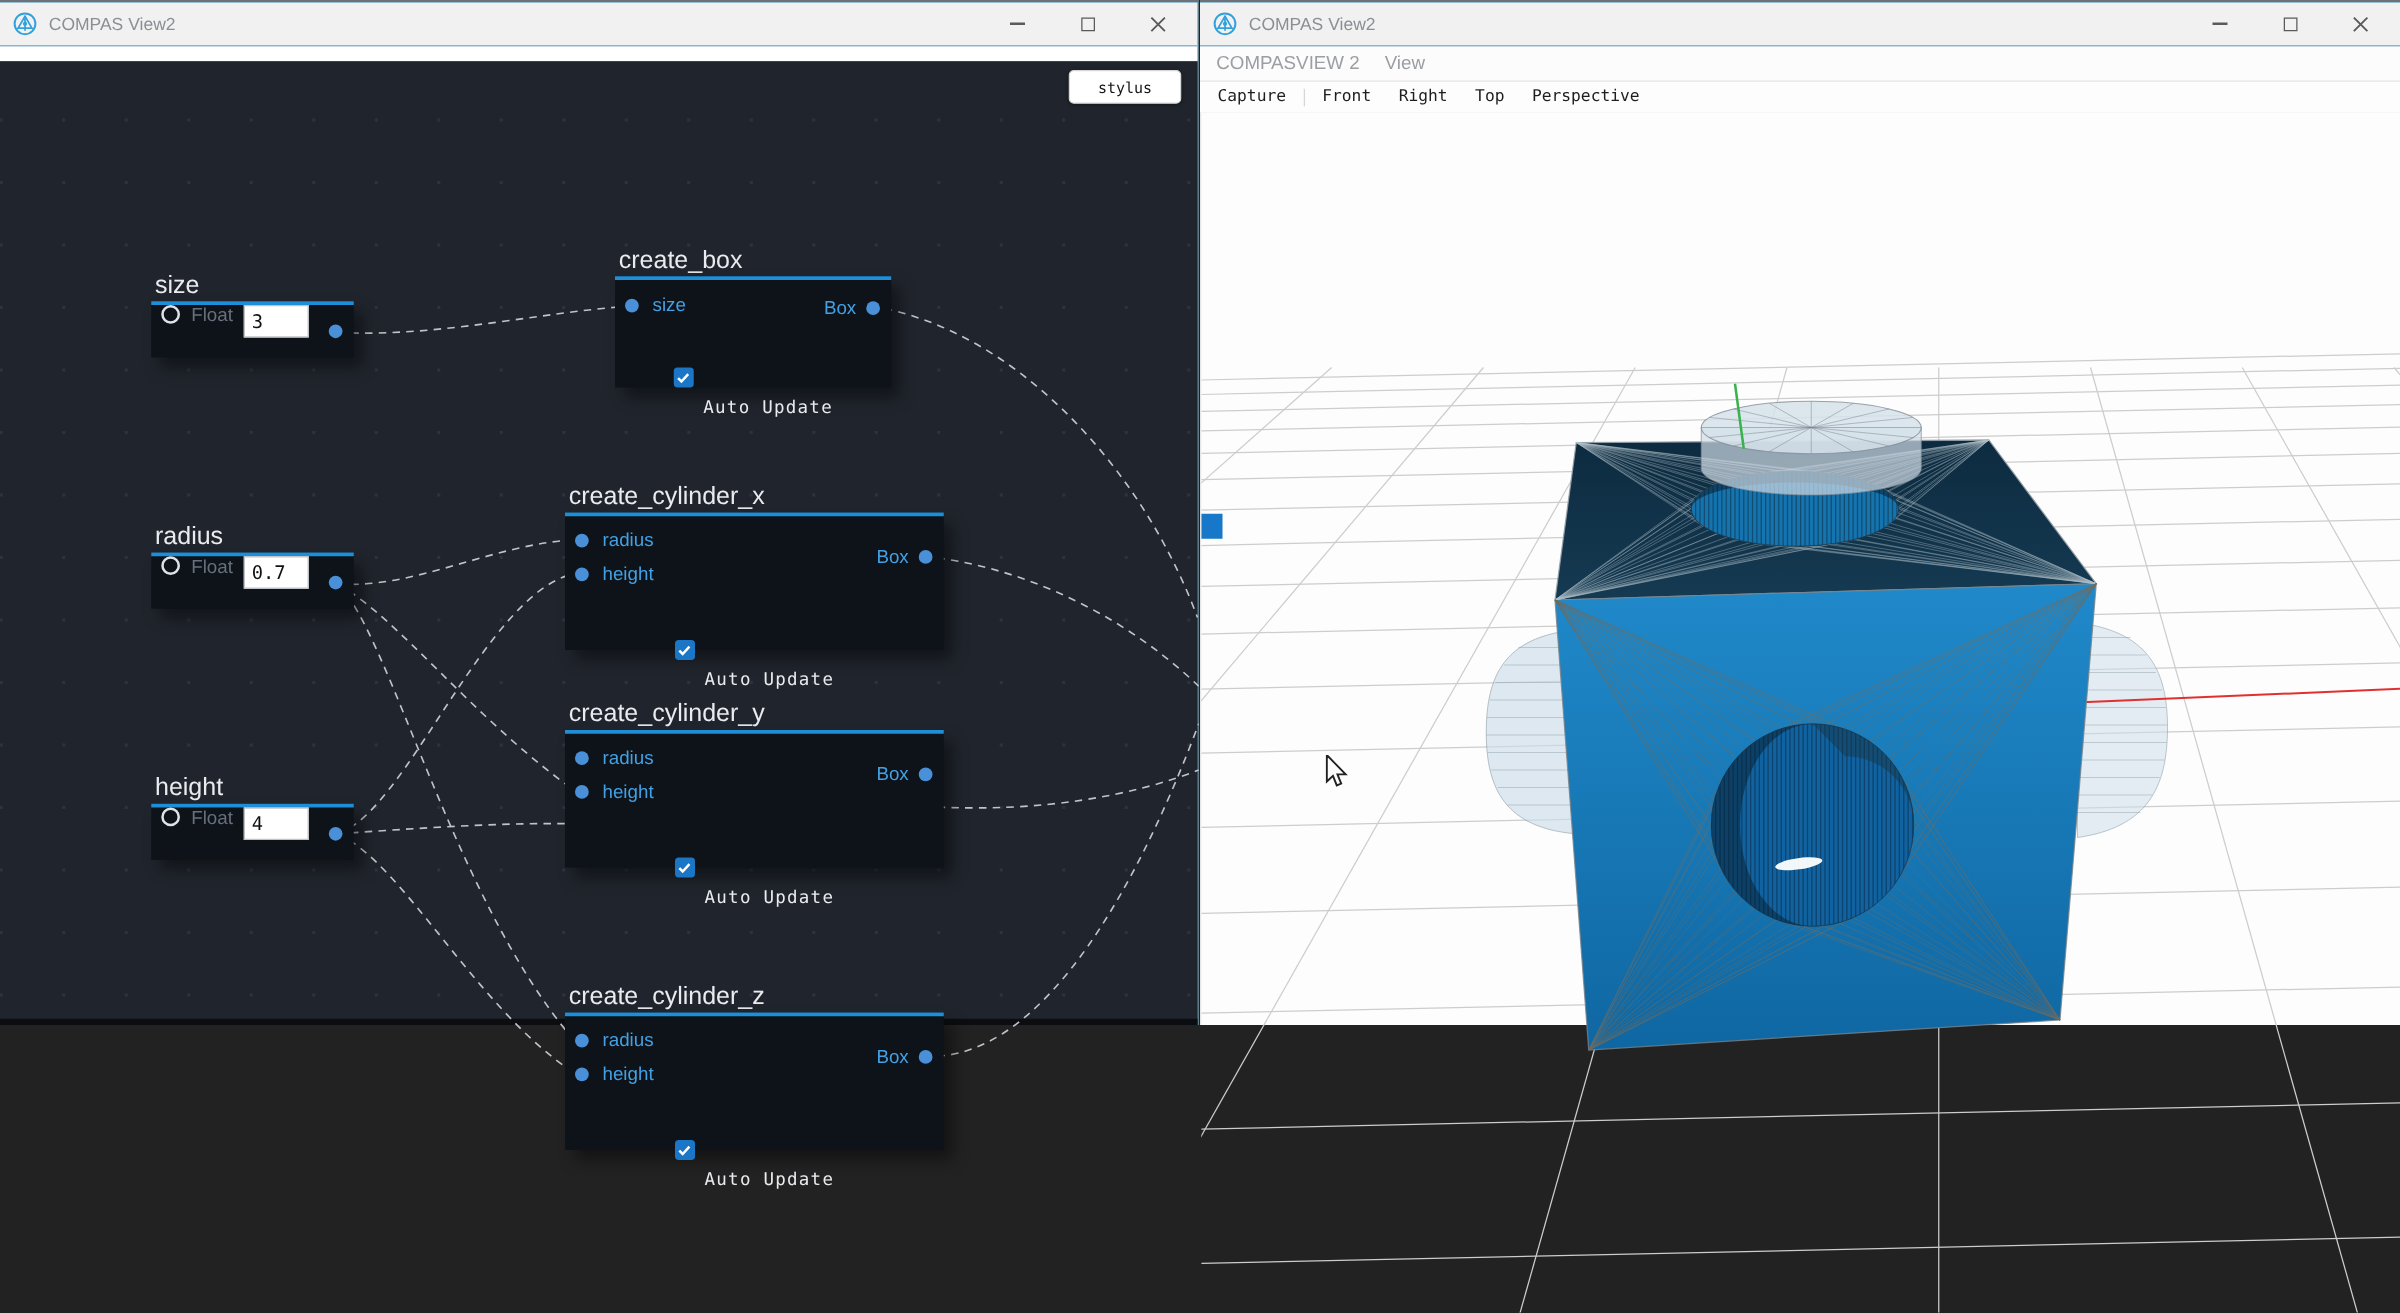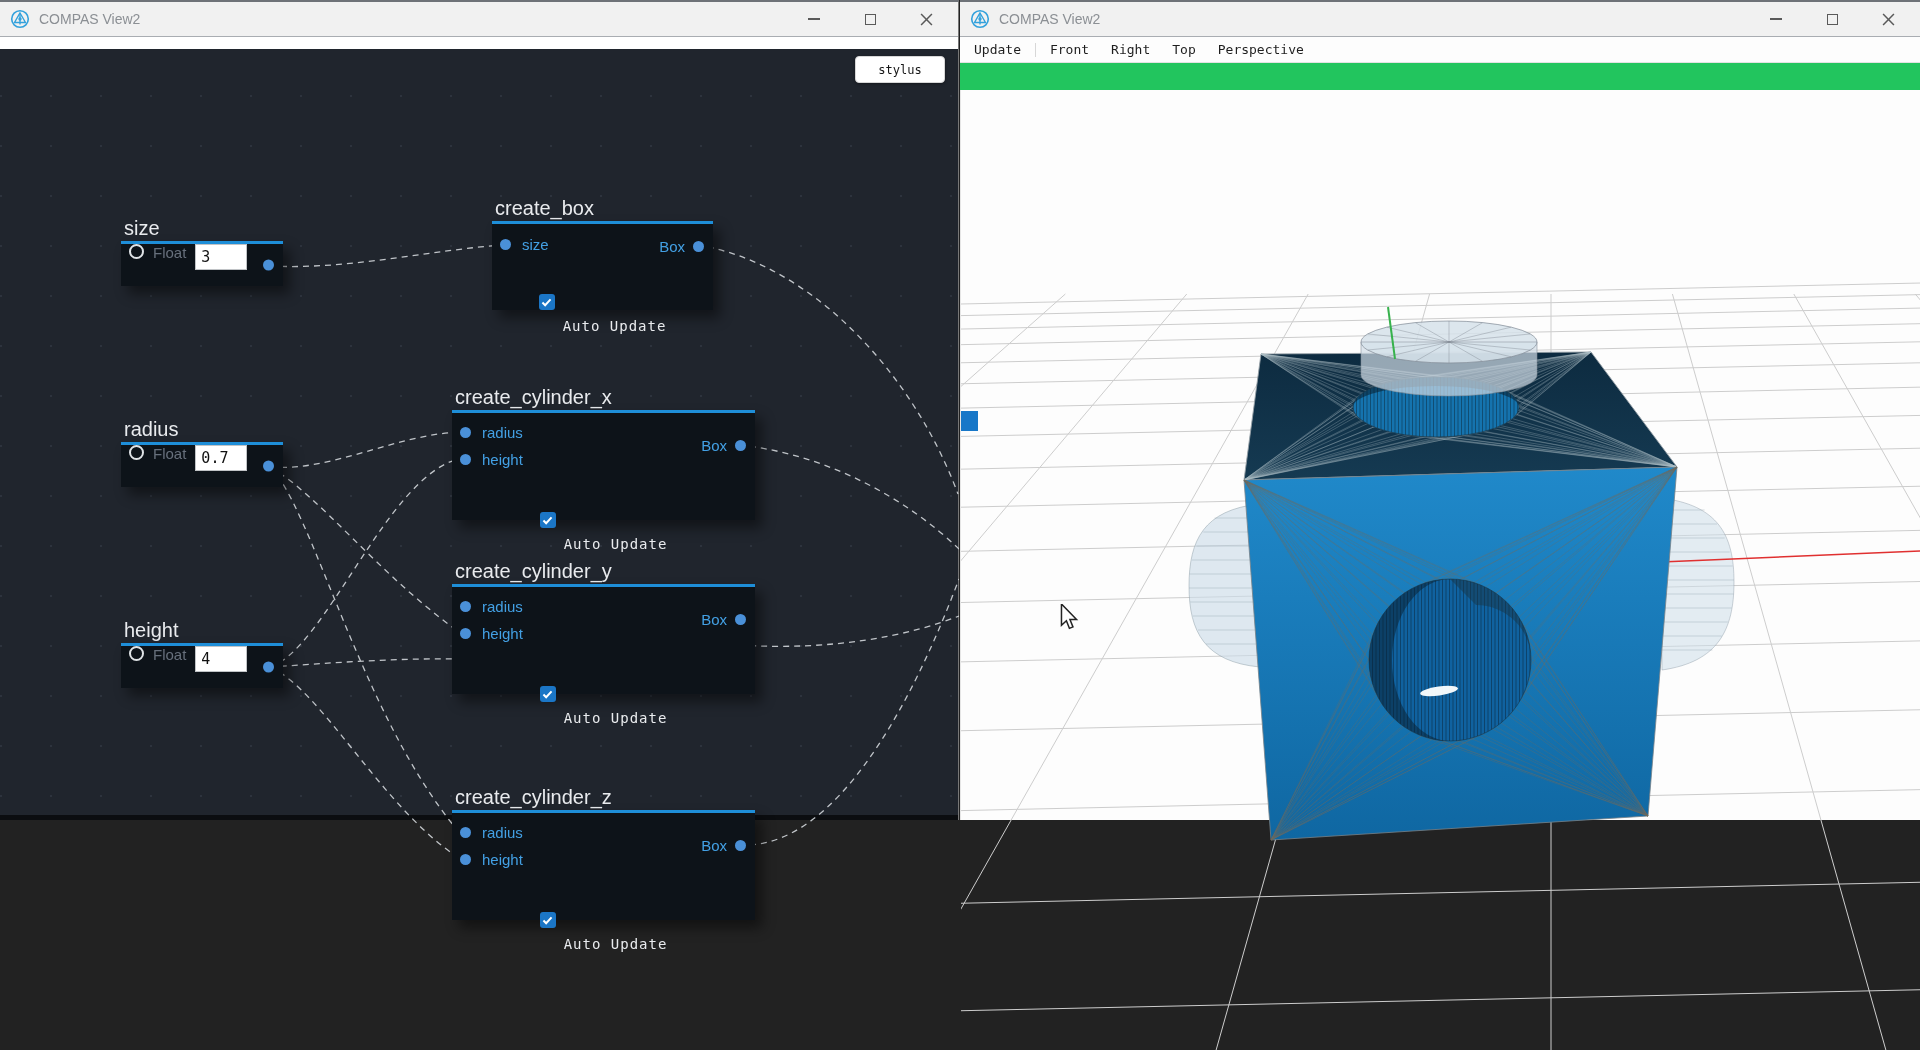--- a/index.html
+++ b/index.html
@@ -1,17 +1,17 @@
 <!DOCTYPE html>
 <html><head>
 <meta charset="utf-8">
 <style>
   html,body{margin:0;padding:0;background:#222;}
   #root{position:relative;width:1920px;height:1050px;overflow:hidden;font-family:"Liberation Sans",sans-serif;}
-  .window{position:absolute;top:0;height:820px;border-top:2px solid #6e7278;box-sizing:border-box;background:#22c55e;}
+  .window{position:absolute;top:0;height:820px;border-top:2px solid #6e7278;box-sizing:border-box;background:#0ea5e9;}
   #win-left{left:0;width:959px;border-right:1px solid #777;}
   #win-right{left:960px;width:960px;}
   
   .titlebar{position:relative;height:34px;background:#f1f1f1;border-bottom:1px solid #a9adb2;display:flex;align-items:center;}
   .app-icon{margin-left:10px;width:20px;height:20px;display:inline-flex;}
   .title-text{margin-left:9px;font-size:14px;color:#8b8f94;}
   .win-controls{position:absolute;right:4px;top:0;height:100%;display:flex;}
   .wc{width:56px;height:100%;display:flex;align-items:center;justify-content:center;}
   .glyph-min{width:12px;height:2px;background:#5a5a5a;}
   .glyph-max{width:11px;height:11px;border:1.5px solid #5a5a5a;box-sizing:border-box;background:transparent;}
@@ -253,22 +253,26 @@
         <span class="wc">
             <span class="glyph-max"></span>
           </span>
         <span class="wc">
             <svg width="13" height="13" viewBox="0 0 12 12">
               <path d="M1 1 L11 11 M11 1 L1 11" stroke="#5a5a5a" stroke-width="1.4"></path>
             </svg>
           </span>
       </div>
     </div>
+    <div class="menubar">
+      <span class="menu-item">COMPASVIEW 2</span>
+      <span class="menu-item">View</span>
+    </div>
     <div class="toolbar">
-      <span class="tool-item">Update</span>
+      <span class="tool-item">Capture</span>
       <span class="tool-sep"></span>
       <span class="tool-item">Front</span>
       <span class="tool-item">Right</span>
       <span class="tool-item">Top</span>
       <span class="tool-item">Perspective</span>
     </div>
 
     <div id="viewport">
       <svg id="scene" width="960" height="964" viewBox="0 0 960 964">
         <defs>

